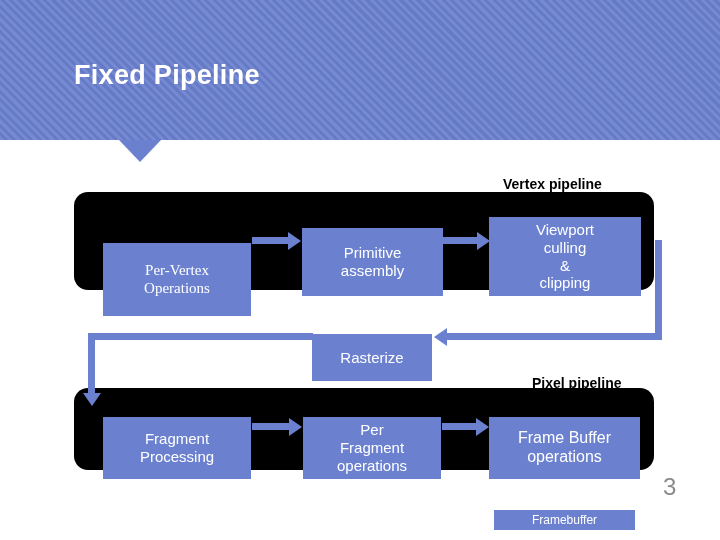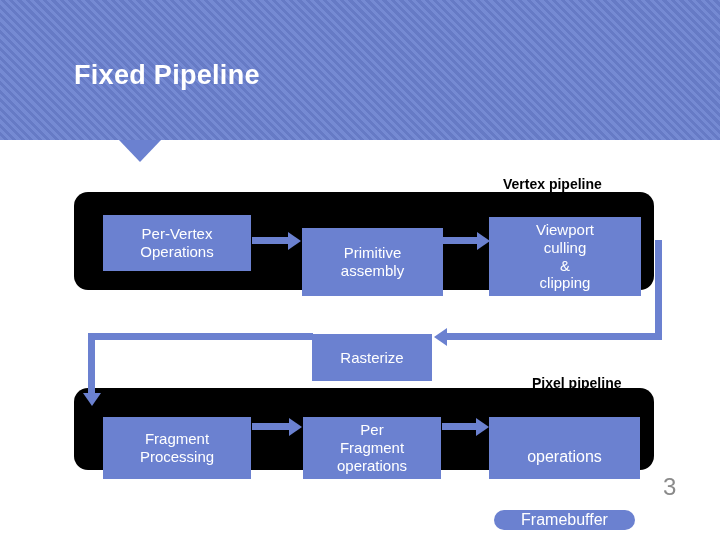--- a/index.html
+++ b/index.html
@@ -68,28 +68,28 @@
     background: #6b81d0;
     color: #ffffff;
     display: flex;
     align-items: center;
     justify-content: center;
     text-align: center;
     line-height: 1.18;
     font-size: 15px;
     margin-top: 21px;
   }
-  #box-per-vertex   { left: 103px; top: 194px; width: 148px; height: 56px; }
+  #box-per-vertex   { left: 103px; top: 222px; width: 148px; height: 73px; font-family: Liberation Serif, serif; }
   #box-primitive    { left: 302px; top: 207px; width: 141px; height: 68px; }
   #box-viewport     { left: 489px; top: 196px; width: 152px; height: 79px; }
   #box-rasterize    { left: 312px; top: 313px; width: 120px; height: 47px; }
   #box-fragment     { left: 103px; top: 396px; width: 148px; height: 62px; }
   #box-per-fragment { left: 303px; top: 396px; width: 138px; height: 62px; }
   #box-framebuffer-ops { left: 489px; top: 396px; width: 151px; height: 62px; font-size: 16px; }
-  #box-framebuffer  { left: 494px; top: 489px; width: 141px; height: 20px; font-size: 16px; border-radius: 18px; }
+  #box-framebuffer  { left: 494px; top: 489px; width: 141px; height: 20px; font-size: 12px; }
 
   
   .plain-label {
     position: absolute;
     font-size: 14px;
     color: #000000;
     white-space: nowrap;
     font-weight: bold;
   }
   #label-vertex-pipeline { left: 503px; top: 176px; }
@@ -204,21 +204,21 @@
 <div class="box" id="box-per-fragment">
   <span>
     <span>Per</span><br>
     <span>Fragment</span><br>
     <span>operations</span>
   </span>
 </div>
 
 <div class="box" id="box-framebuffer-ops">
   <span>
-    <br>
+    <span>Frame Buffer</span><br>
     <span>operations</span>
   </span>
 </div>
 
 <div class="box" id="box-framebuffer">
   <span>Framebuffer</span>
 </div>
 
 <div class="arrow-line" id="arrow1-line"></div>
 <div class="arrow-head-right" id="arrow1-head"></div>

